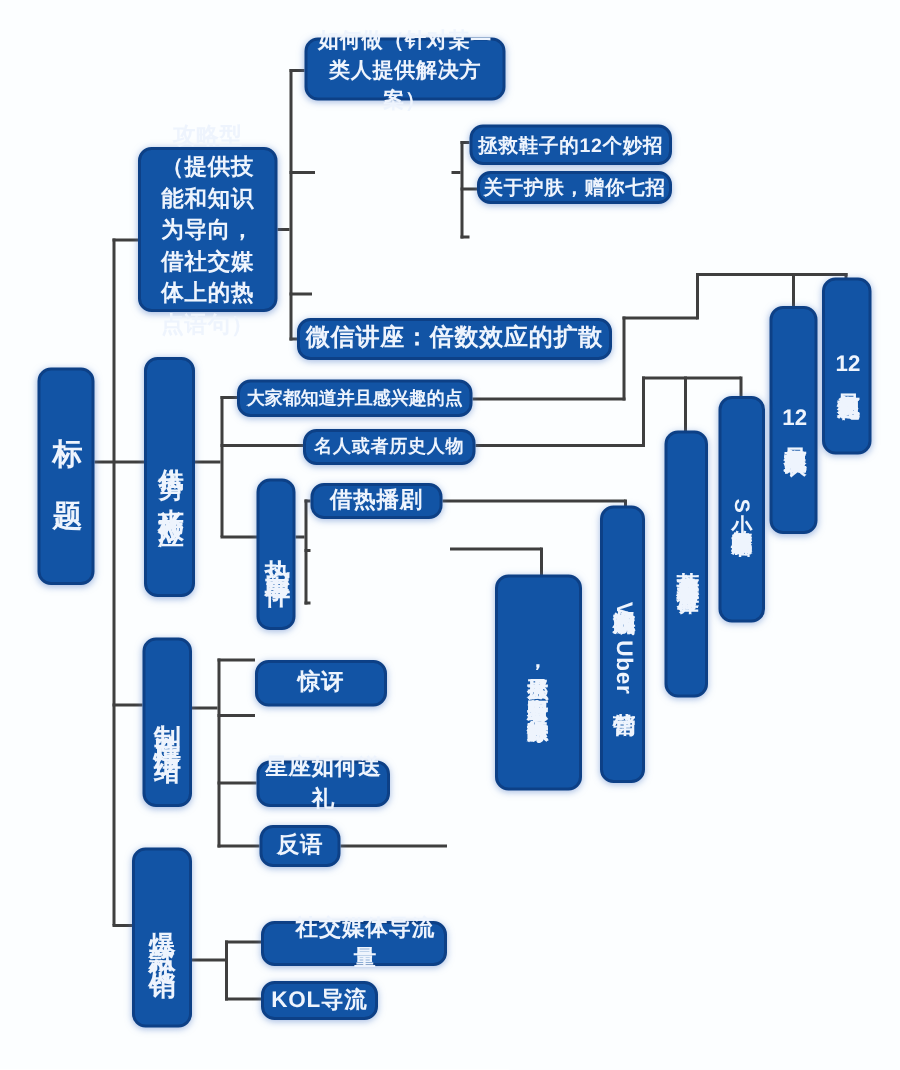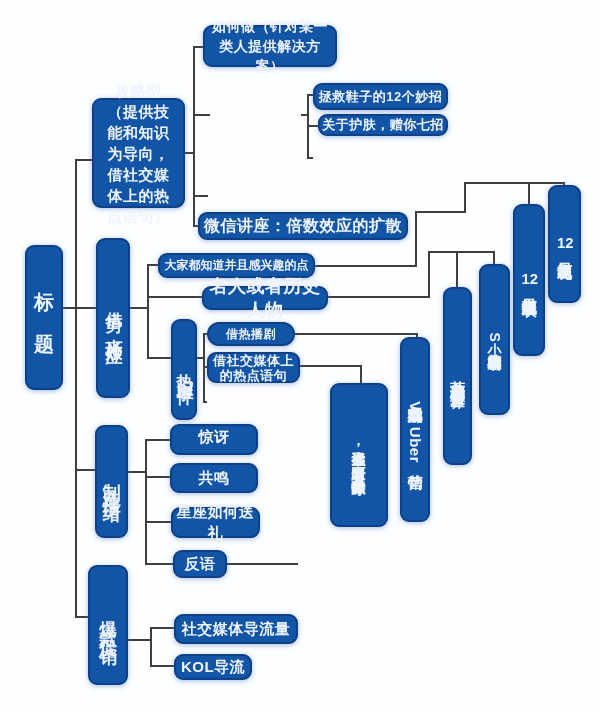--- a/index.html
+++ b/index.html
@@ -32,44 +32,44 @@
   .n-ruhezuo{left:203px;top:25px;width:134px;height:42px;font-size:14px;line-height:20px;padding:2px 4px;}
   .n-fangfalun{left:210px;top:98px;width:93px;height:34px;font-size:20px;}
   .n-zhengjiu{left:313px;top:83px;width:135px;height:27px;font-size:13px;}
   .n-hufu{left:318px;top:114px;width:130px;height:22px;font-size:13px;}
   .n-logo{left:313px;top:146px;width:140px;height:28px;font-size:12.5px;}
   .n-pandian{left:208px;top:184px;width:208px;height:24px;font-size:15px;}
   .n-weixin{left:198px;top:212px;width:210px;height:28px;font-size:16px;}
   .n-jieshi{left:96px;top:238px;width:34px;height:160px;font-size:17px;}
   .n-jieshi .vtext{letter-spacing:3px;}
   .n-dajia{left:158px;top:253px;width:157px;height:25px;font-size:12px;letter-spacing:0;}
-  .n-mingren{left:202px;top:286px;width:126px;height:24px;font-size:18px;}
+  .n-mingren{left:202px;top:286px;width:115px;height:24px;font-size:12px;font-family:Liberation Mono, monospace;}
   .n-remen{left:171px;top:319px;width:26px;height:101px;font-size:17px;}
   .n-remen .vtext{letter-spacing:5px;}
-  .n-rebo{left:207px;top:322px;width:88px;height:24px;font-size:12px;border-radius:12px;}
+  .n-rebo{left:207px;top:322px;width:88px;height:24px;font-size:15px;}
   .n-yuju{left:207px;top:352px;width:93px;height:31px;font-size:13px;line-height:15px;}
   .n-huati{left:207px;top:390px;width:91px;height:25px;font-size:15px;}
   .n-songli{left:548px;top:185px;width:33px;height:118px;font-size:15px;}
   .n-dapei{left:513px;top:204px;width:32px;height:152px;font-size:15px;}
   .n-xiaos{left:479px;top:264px;width:31px;height:151px;font-size:14px;}
   .n-mowenwei{left:443px;top:287px;width:29px;height:178px;font-size:15px;}
   .n-mowenwei .vtext{letter-spacing:1.5px;}
   .n-quanli{left:400px;top:337px;width:30px;height:185px;font-size:15px;}
   .n-shijie{left:330px;top:383px;width:58px;height:144px;font-size:14px;letter-spacing:0;}
   .n-shijie .vtext{height:127px;line-height:18px;}
   .n-zhizao{left:95px;top:425px;width:33px;height:113px;font-size:18px;}
   .n-zhizao .vtext{letter-spacing:7px;}
-  .n-jingya{left:170px;top:424px;width:88px;height:31px;font-size:15px;font-family:Liberation Mono, monospace;}
+  .n-jingya{left:170px;top:440px;width:88px;height:31px;font-size:15px;}
   .n-gongming{left:170px;top:463px;width:88px;height:30px;font-size:15px;}
   .n-fensi{left:171px;top:507px;width:89px;height:31px;font-size:15px;}
   .n-fanyu{left:173px;top:550px;width:54px;height:28px;font-size:15px;}
   .n-lvxingjie{left:298px;top:548px;width:135px;height:42px;font-size:13px;line-height:18px;padding:2px 4px;}
   .n-baokuan{left:88px;top:565px;width:40px;height:120px;font-size:18px;}
   .n-baokuan .vtext{letter-spacing:9px;}
-  .n-shejiao{left:174px;top:614px;width:124px;height:30px;font-size:15px;}
+  .n-shejiao{left:174px;top:614px;width:124px;height:30px;font-size:15px;padding-left:15px;}
   .n-kol{left:174px;top:654px;width:78px;height:26px;font-size:15px;}
 </style>
 </head>
 <body>
 
 <div id="canvas">
 
   <div class="ln h" style="left:63px;top:307px;width:33px;"></div>
   <div class="ln v" style="left:75px;top:159px;height:458px;"></div>
   <div class="ln h" style="left:75px;top:159px;width:17px;"></div>
@@ -161,23 +161,20 @@
     </div>
   <div class="node n-mingren">
       <span>名人或者历史人物</span>
     </div>
   <div class="node n-remen">
       <span class="vtext">热门事件</span>
     </div>
   <div class="node n-rebo">
       <span>借热播剧</span>
     </div>
-  <div class="node n-yuju">
-      <span>借社交媒体上的热点语句</span>
-    </div>
 
   <div class="node n-songli">
       <span class="vtext"><span class="tcy">12</span><span>星座如何送礼</span></span>
     </div>
   <div class="node n-dapei">
       <span class="vtext"><span class="tcy">12</span><span>星座如何搭配衣服</span></span>
     </div>
   <div class="node n-xiaos">
       <span class="vtext">小S的衣橱里都放了啥</span>
     </div>
@@ -190,23 +187,20 @@
   <div class="node n-shijie">
       <span class="vtext">世界那么大，想出去看看阿，来呼哧旅行做做</span>
     </div>
 
   <div class="node n-zhizao">
       <span class="vtext">制造情绪</span>
     </div>
   <div class="node n-jingya">
       <span>惊讶</span>
     </div>
-  <div class="node n-gongming">
-      <span>共鸣</span>
-    </div>
   <div class="node n-fensi">
       <span>星座如何送礼</span>
     </div>
   <div class="node n-fanyu">
       <span>反语</span>
     </div>
 
   <div class="node n-baokuan">
       <span class="vtext">爆款促销</span>
     </div>

